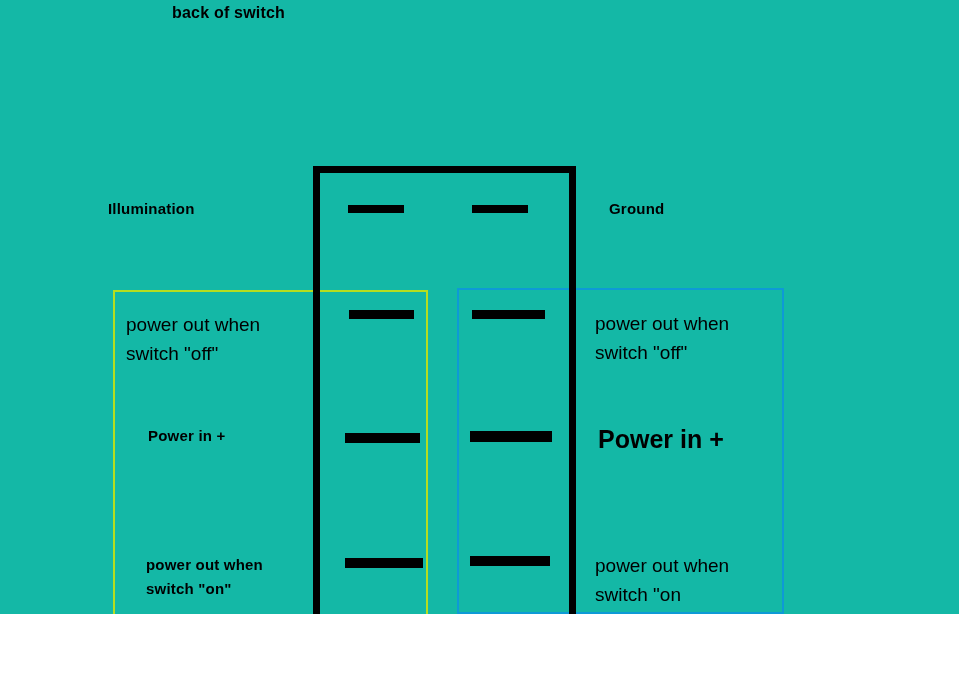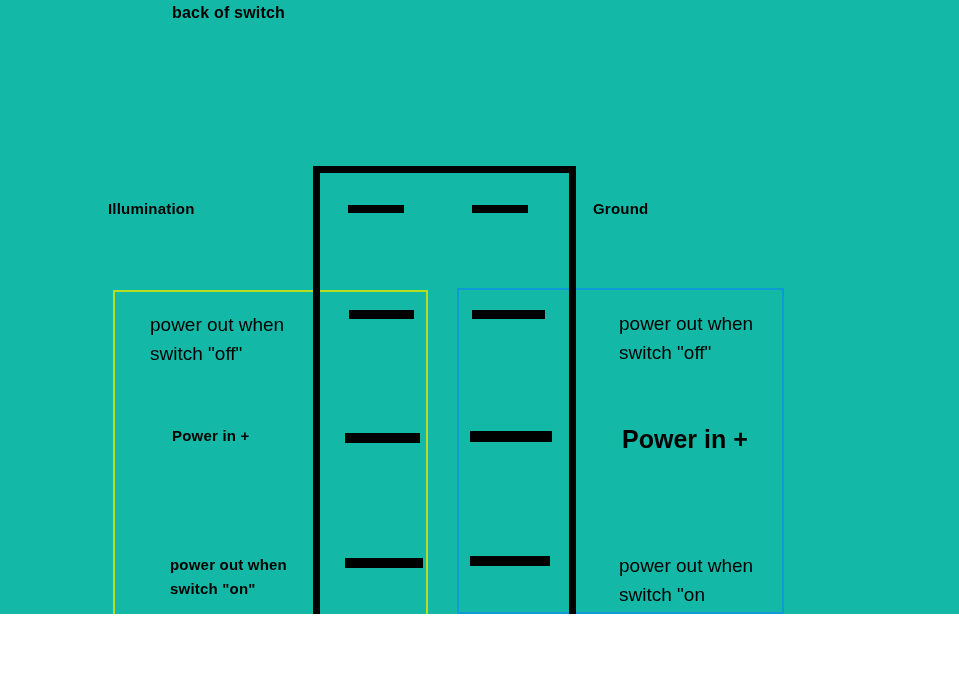--- a/index.html
+++ b/index.html
@@ -71,27 +71,26 @@
 
   
   .side-header {
     position: absolute;
     font-size: 15px;
     font-weight: bold;
     white-space: nowrap;
     letter-spacing: 0.2px;
   }
   .side-header.illumination { left: 108px; top: 200px; }
-  .side-header.ground { left: 593px; top: 200px; }
+  .side-header.ground { left: 609px; top: 200px; }
 
   
   .label {
     position: absolute;
     white-space: pre-line;
-    margin-left: 24px;
   }
   .label.left-reg {
     font-size: 19px;
     font-weight: normal;
     line-height: 29px;
   }
   .label.left-bold {
     font-size: 15px;
     font-weight: bold;
     line-height: 24px;

